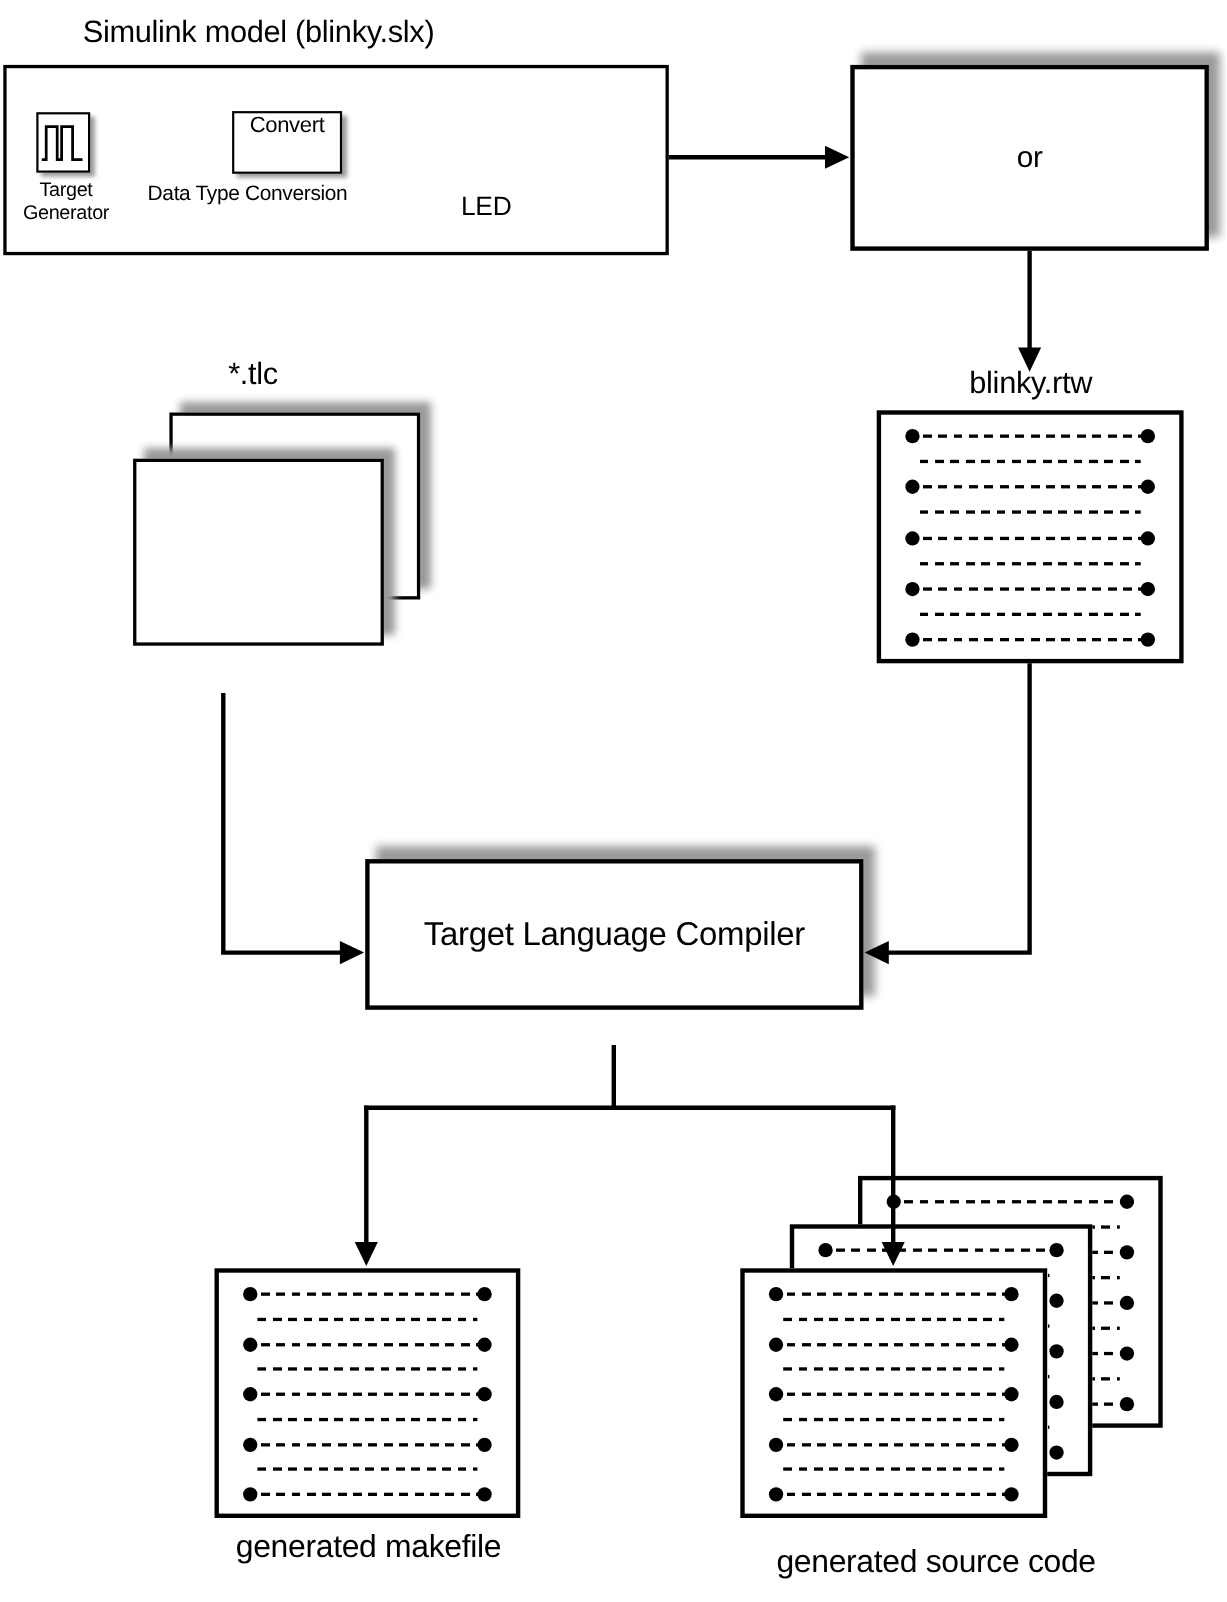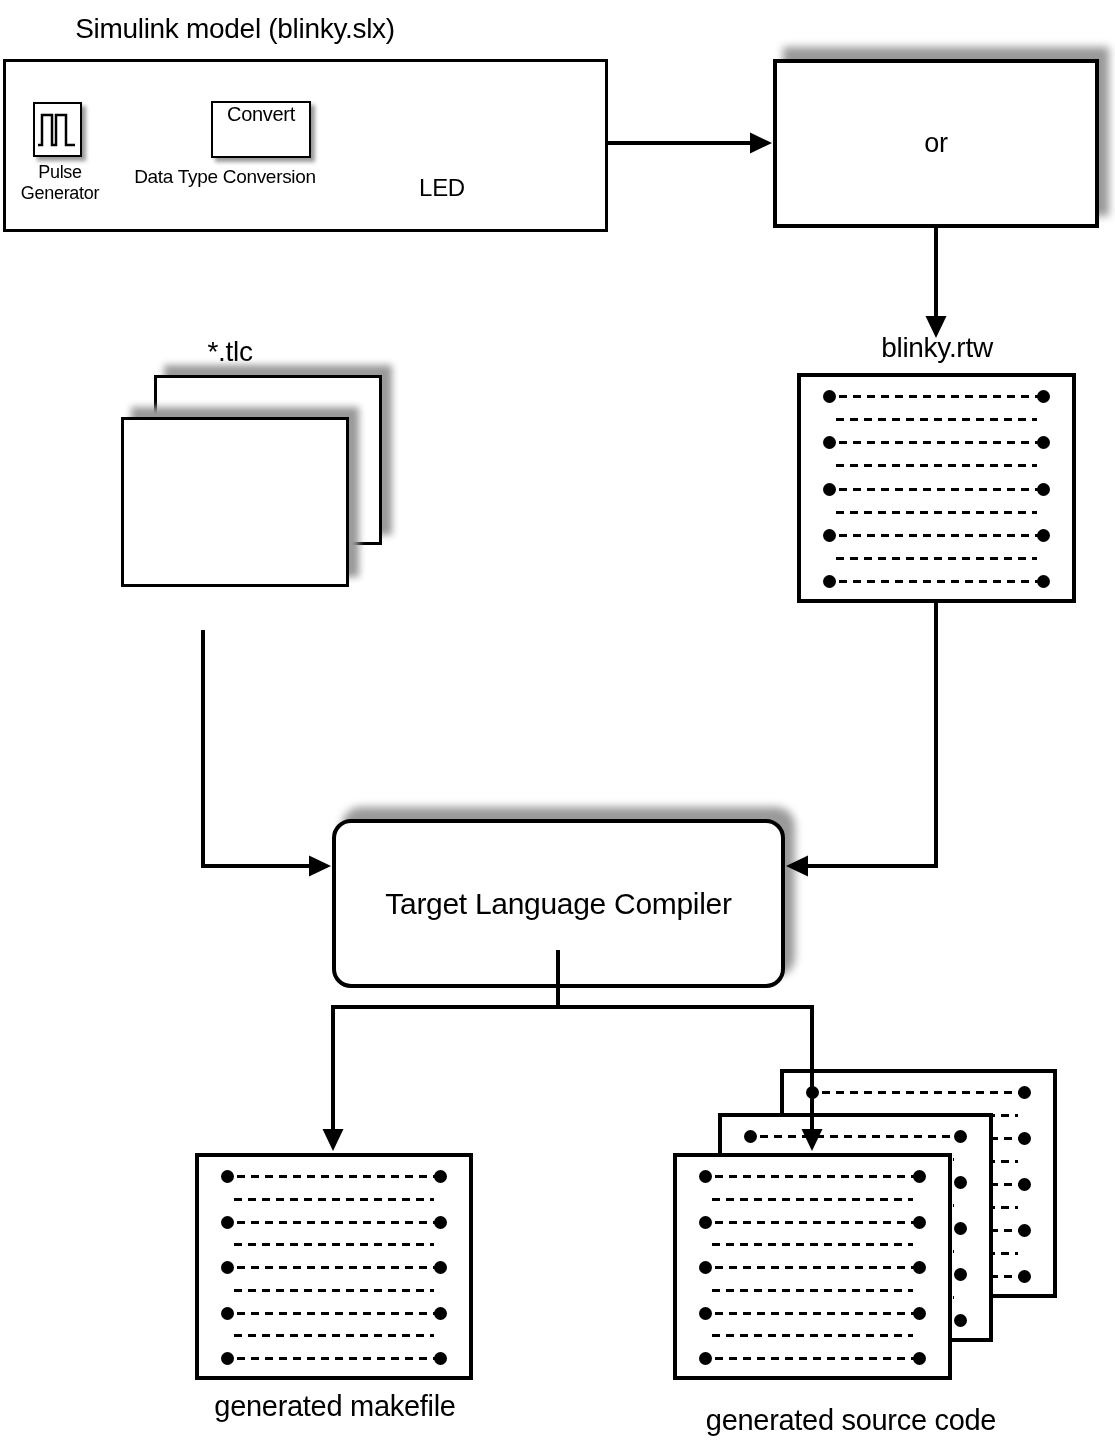--- a/index.html
+++ b/index.html
@@ -25,41 +25,41 @@
   .led-block { left:297px; top:26px; width:278px; height:82px; display:flex; align-items:center; }
   .led-port { padding-left:9px; font-size:20px; }
   .led-sym { position:absolute; right:0; top:2px; }
   .led-label { left:297px; top:112px; width:278px; font-size:24px; }
 
   
   .proc { position:absolute; border:4px solid var(--ink); background:var(--paper);
           box-shadow:10px -12px 8px var(--shadow);
           display:flex; flex-direction:column; align-items:center; justify-content:center; text-align:center; }
   .coder-box { left:773px; top:59px; width:326px; height:169px; font-size:27px; line-height:1.55; }
-  .compiler-box { left:332px; top:819px; width:453px; height:169px; font-size:30px;border-radius:19px; }
+  .compiler-box { left:332px; top:781px; width:453px; height:137px; font-size:30px; }
 
   
   .page { position:absolute; width:228px; height:170px; border:3px solid var(--ink); background:var(--paper);
           box-shadow:10px -10px 7px var(--shadow); }
   .page-text { display:flex; align-items:center; justify-content:center; font-size:28px; }
 
   
   .doc { position:absolute; border:4px solid var(--ink); background:var(--paper); }
   .doc-body { position:absolute; left:24px; right:24px; top:13px; bottom:11px;
               display:flex; flex-direction:column; justify-content:space-between; }
   .doc-row { position:relative; height:13px;
              background:repeating-linear-gradient(90deg, var(--ink) 0 8px, transparent 8px 14px) center / 100% 3px no-repeat; }
   .doc-row.plain { margin:0 11px; }
   .doc-row.bullets::before, .doc-row.bullets::after {
       content:''; position:absolute; top:0; width:13px; height:13px; border-radius:50%; background:var(--ink); }
   .doc-row.bullets::before { left:-2px; }
   .doc-row.bullets::after { right:-2px; }
 
   .rtw-label { left:837px; top:332px; width:200px; font-size:28px; }
-  .tlc-file-label { left:130px; top:336px; width:200px; font-size:28px; }
+  .tlc-file-label { left:130px; top:324px; width:200px; font-size:28px; }
   .makefile-label { left:155px; top:1390px; width:360px; font-size:29px; }
   .source-label { left:671px; top:1384px; width:360px; font-size:29px;margin-top:20px; }
 
   
   .overlay { position:absolute; left:0; top:0; width:1115px; height:1456px; z-index:60; pointer-events:none; }
   .overlay * { vector-effect:none; }
 </style>
 </head>
 <body>
 
@@ -67,21 +67,21 @@
 
   <div class="lbl model-title">Simulink model (blinky.slx)</div>
 
   <div class="abs model-box">
 
     <div class="blk pulse-block">
       <svg width="45" height="51" viewBox="0 0 45 51">
         <path d="M3,41 H7 V11 H17 V41 H21 V11 H31 V41 H40" fill="none" stroke="#000" stroke-width="2.5"></path>
       </svg>
     </div>
-    <div class="lbl pulse-label">Pulse Generator</div>
+    <div class="lbl pulse-label">Target Generator</div>
 
     <div class="blk convert-block">
       <span>Convert</span>
     </div>
     <div class="lbl dtc-label">Data Type Conversion</div>
 
     <div class="lbl led-label">LED</div>
   </div>
 
   <div class="proc coder-box">

